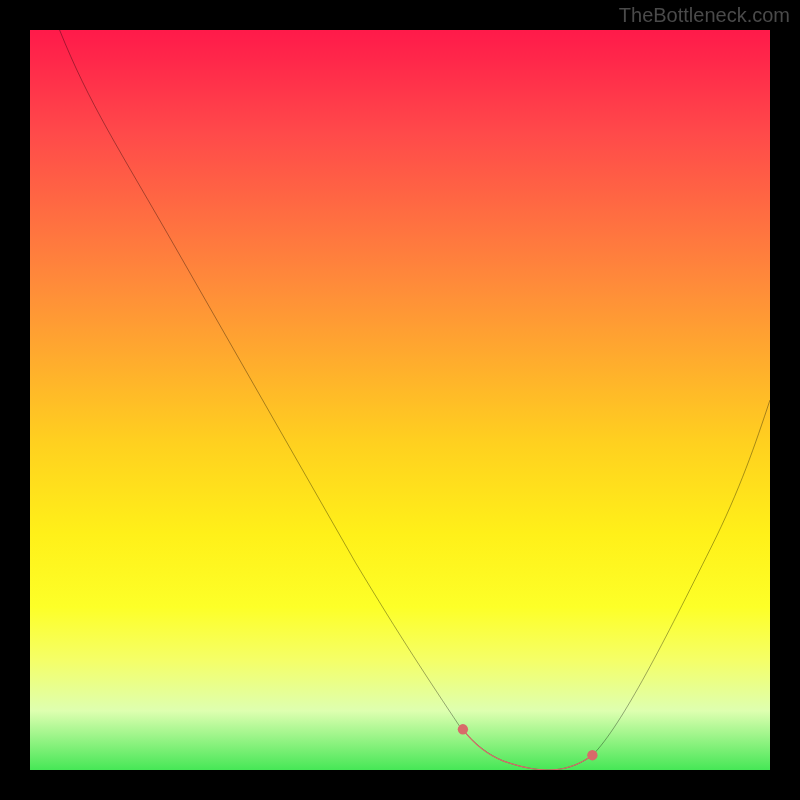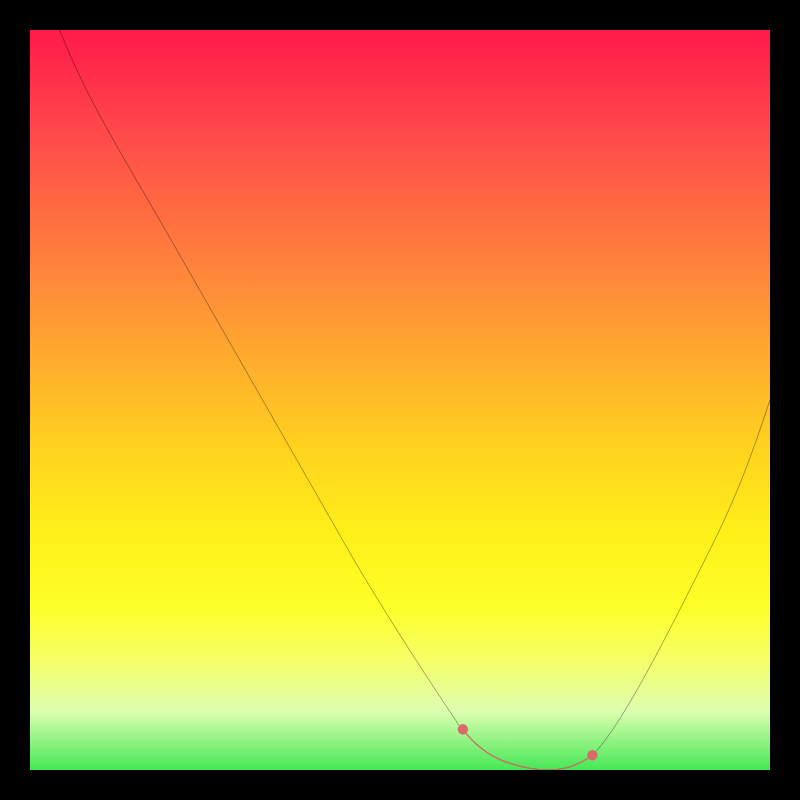--- a/index.html
+++ b/index.html
@@ -58,20 +58,21 @@
     inset: 0;
     width: 100%;
     height: 100%;
     overflow: visible;
   }
 </style>
 </head>
 <body>
 
 <div class="frame">
+  <div class="watermark">TheBottleneck.com</div>
 
   <div class="plot-area">
     <div class="gradient-bg"></div>
 
     <svg class="curve" viewBox="0 0 100 100" preserveAspectRatio="none">
 
       <path d="M 4 0
                C 8 10, 12 16, 20 30
                C 28 44, 36 58, 44 72
                C 50 82, 54 88, 58 94

